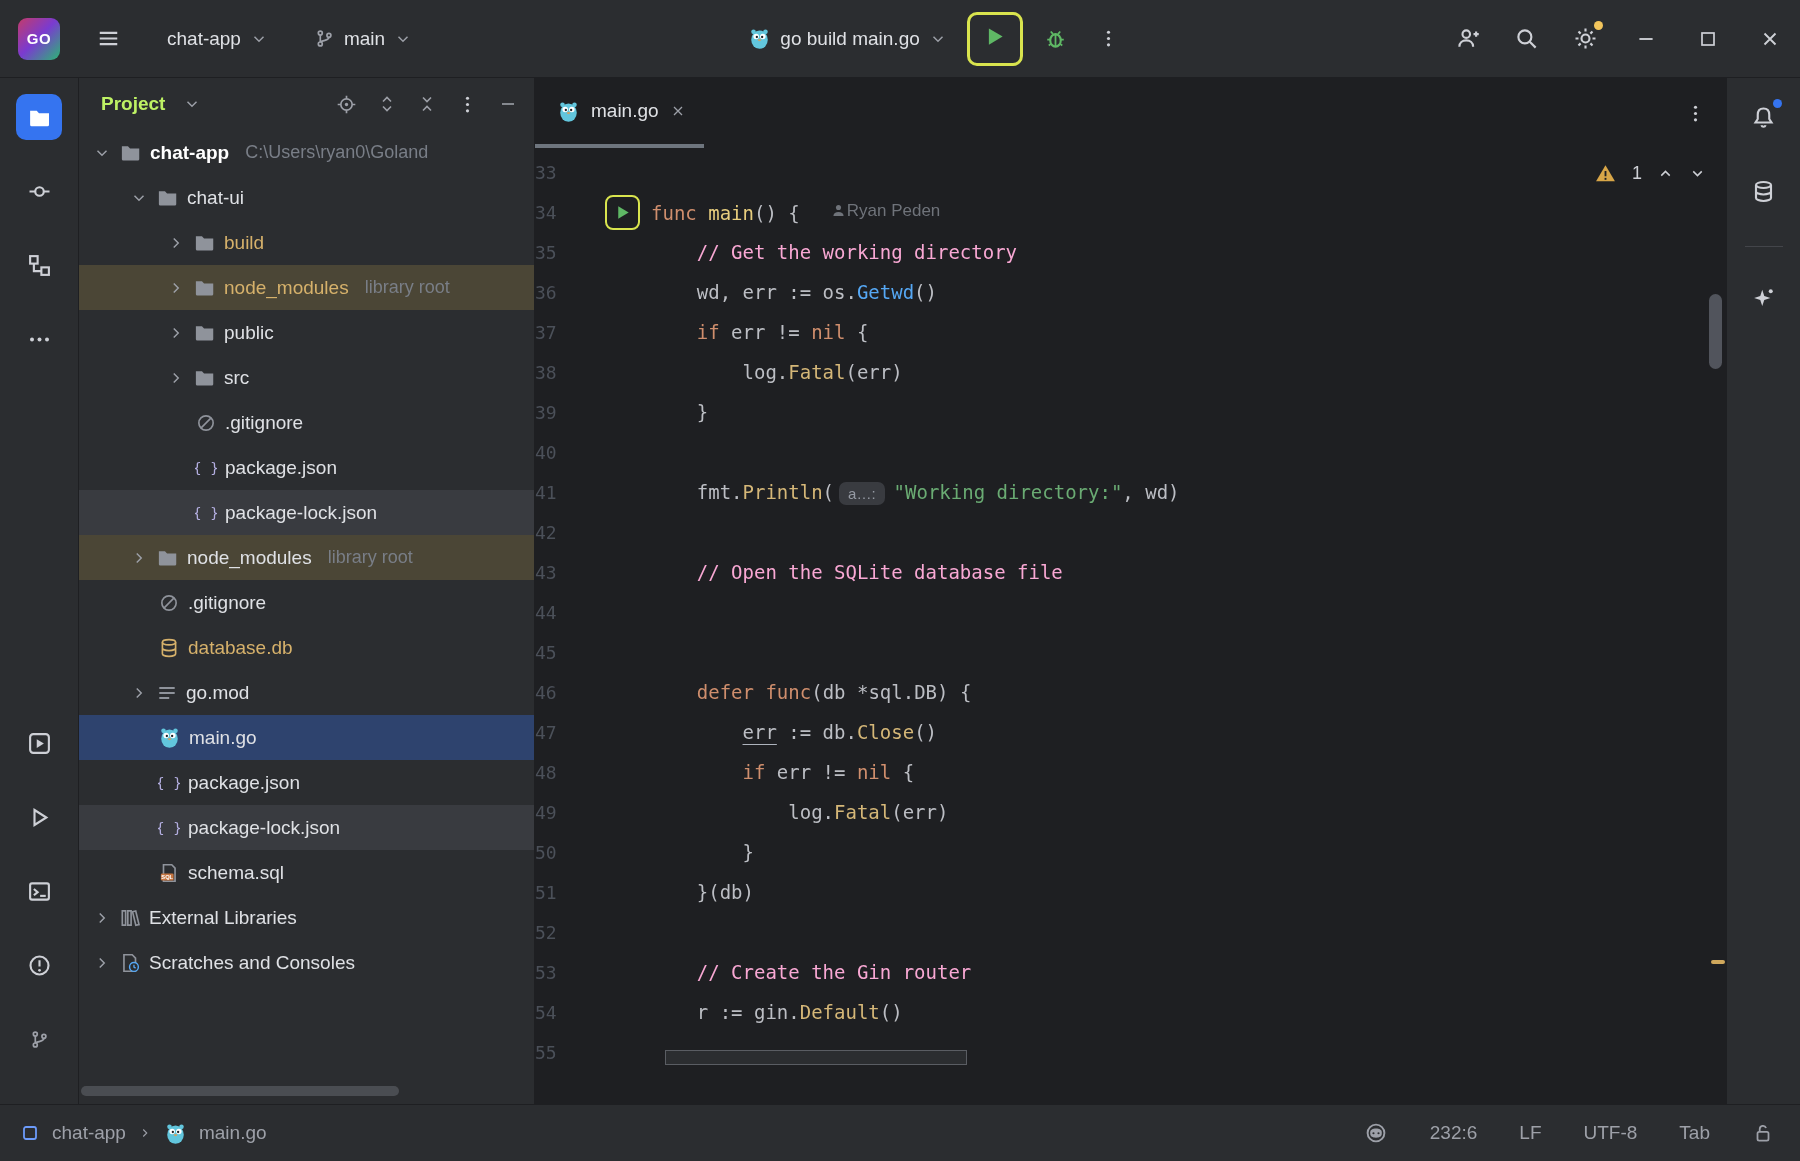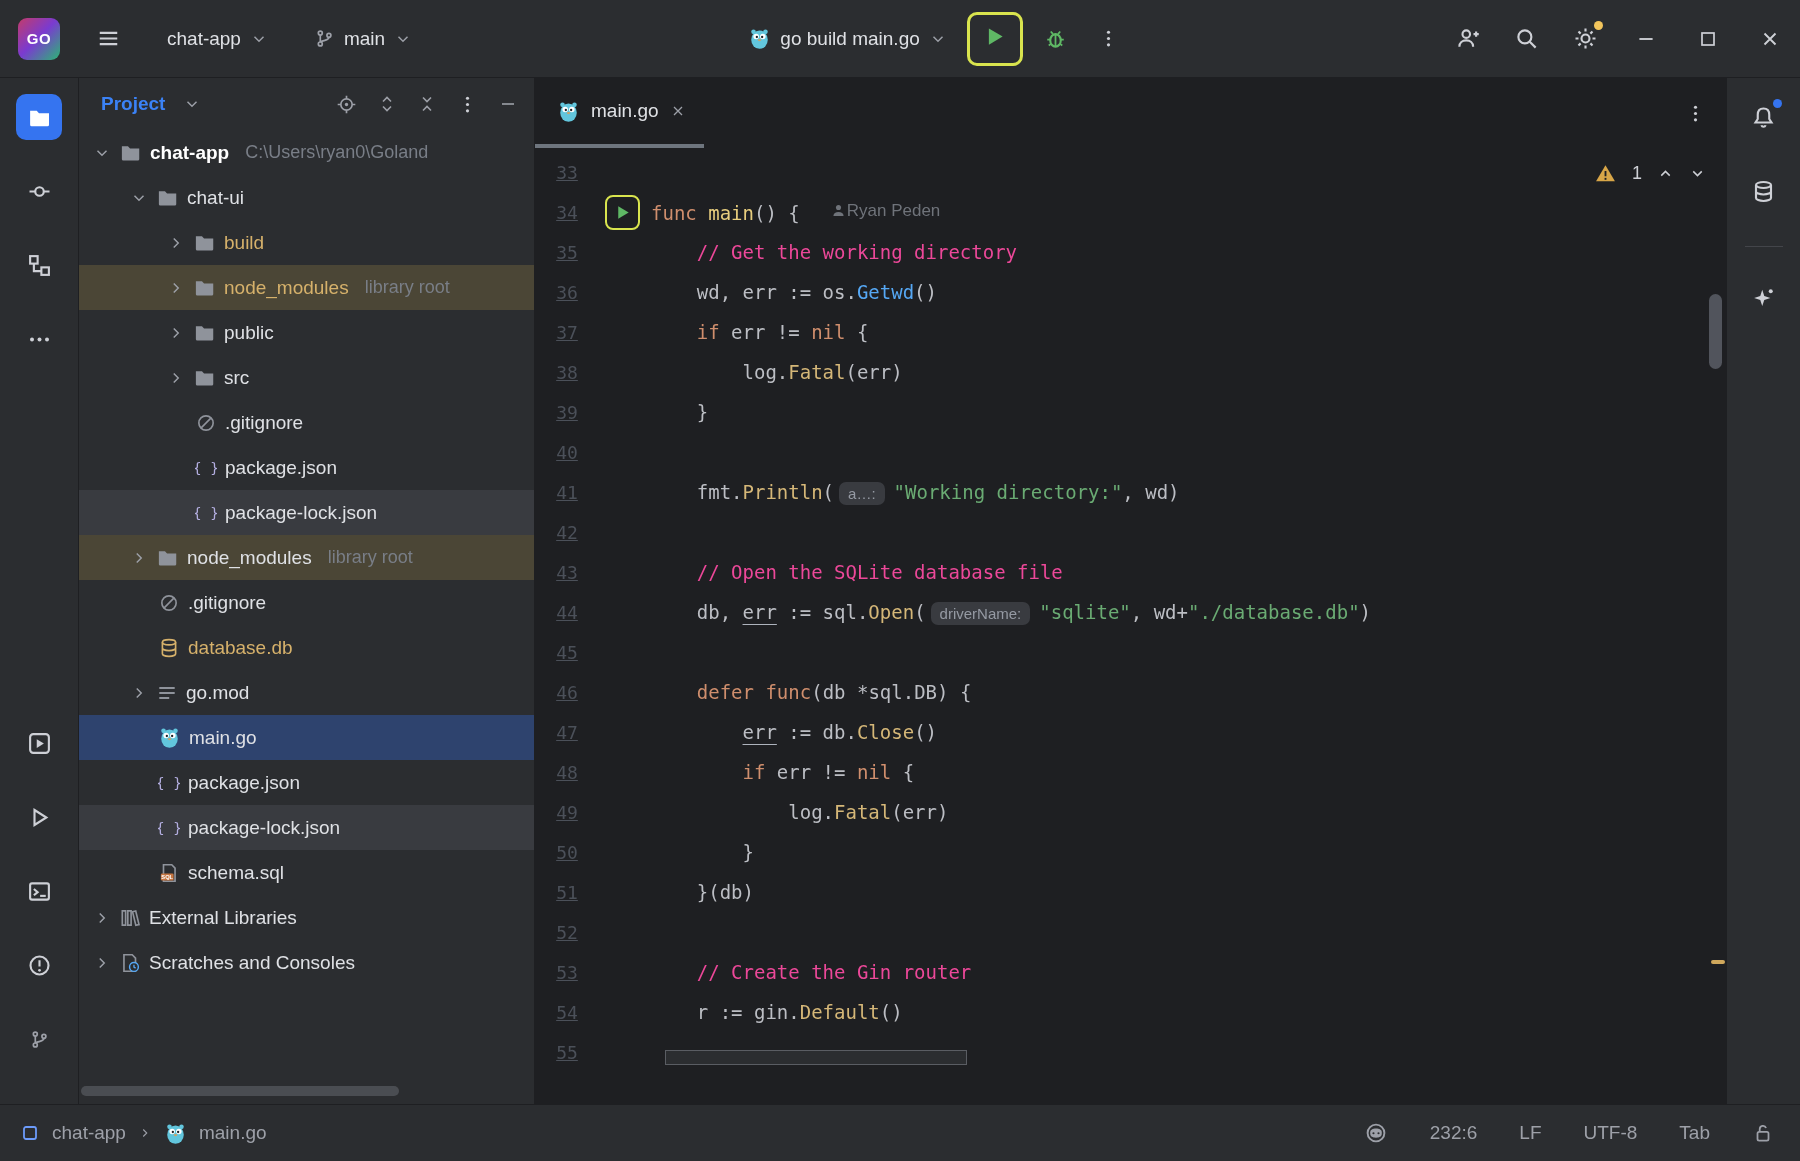--- a/index.html
+++ b/index.html
@@ -36,21 +36,21 @@
   .strip-btn{width:46px;height:46px;border-radius:10px;display:flex;align-items:center;justify-content:center;
              margin-bottom:28px;position:relative;}
   .strip-btn.active{background:#3574f0;}
   .strip-bottom{margin-top:auto;display:flex;flex-direction:column;align-items:center;}
   .strip-divider{width:38px;height:1px;background:#43454a;margin:4px 0 28px 0;}
 
   
   .project-panel{width:455px;background:#2b2d30;border-right:1px solid #1e1f22;flex:none;
                  display:flex;flex-direction:column;position:relative;overflow:hidden;}
   .panel-header{height:52px;display:flex;align-items:center;gap:8px;padding:0 16px 0 22px;flex:none;}
-  .panel-title{font-size:19px;font-weight:600;color:#3b82f6;display:flex;align-items:center;gap:18px;}
+  .panel-title{font-size:19px;font-weight:600;color:#bef264;display:flex;align-items:center;gap:18px;}
   .panel-icons{margin-left:auto;display:flex;align-items:center;gap:20px;}
   .tree{flex:1;overflow:hidden;}
   .tree-row{display:flex;align-items:center;height:45px;gap:8px;font-size:19px;color:#dfe1e5;
             white-space:nowrap;overflow:hidden;}
   .chev-sp{width:20px;flex:none;}
   .tree-label{overflow:hidden;text-overflow:clip;}
   .tree-suffix{color:#797e87;font-size:18px;margin-left:8px;}
   .gold{color:#d6b16b;}
   .bold{font-weight:bold;color:#ffffff;}
   .lib{background:#4b4636;}
@@ -61,27 +61,27 @@
 
   
   .editor-col{flex:1;display:flex;flex-direction:column;min-width:0;background:#1e1f22;}
   .tabbar{height:70px;display:flex;align-items:stretch;flex:none;}
   .tab{display:flex;align-items:center;gap:11px;padding:0 18px 0 22px;font-size:19px;color:#dfe1e5;
        border-bottom:4px solid #6e757e;}
   .tab-kebab{margin-left:auto;align-self:center;margin-right:20px;}
   .code-area{flex:1;position:relative;overflow:hidden;font-family:"DejaVu Sans Mono",monospace;
              font-size:19px;padding-top:4px;}
   .code-line{display:flex;align-items:center;height:40px;}
-  .lnum{width:64px;text-align:center;color:#4b5059;font-size:18px;flex:none;text-decoration:underline;}
+  .lnum{width:64px;text-align:left;color:#4b5059;font-size:18px;flex:none;}
   .gslot{width:46px;flex:none;display:flex;justify-content:center;align-items:center;}
   .lcontent{white-space:pre;padding-left:6px;}
   .gutter-run{width:31px;height:31px;border:2.5px solid #d9e44e;border-radius:8px;background:#1e1f22;
               display:flex;align-items:center;justify-content:center;}
   .pl{color:#bcbec4;} .kw{color:#cf8e6d;} .fn{color:#d5b778;} .fnb{color:#56a8f5;}
-  .str{color:#6aab73;} .com{color:#ec4899;}
+  .str{color:#6aab73;} .com{color:#f9a8d4;}
   .ul{text-decoration:underline;text-underline-offset:5px;text-decoration-color:#aeb3bd;}
   .hint{background:#393b40;color:#959aa3;border-radius:7px;padding:3px 9px;font-size:15px;
         font-family:"Liberation Sans",sans-serif;margin:0 9px 0 5px;}
   .annot{color:#6f737a;font-size:17px;margin-left:30px;display:inline-flex;align-items:center;gap:0;
          font-family:"Liberation Sans",sans-serif;}
   .warn-widget{position:absolute;top:14px;right:20px;display:flex;align-items:center;gap:15px;
                color:#ced0d6;font-family:"Liberation Sans",sans-serif;font-size:18px;}
   .scroll-thumb{position:absolute;right:4px;top:146px;width:13px;height:75px;border-radius:7px;
                 background:#5a5e66;opacity:.85;}
   .inspect-tick{position:absolute;right:1px;top:812px;width:14px;height:4px;background:#d0a85c;border-radius:2px;}
@@ -695,21 +695,20 @@
               <span class="lcontent"></span>
             </div>
             <div class="code-line">
               <span class="lnum">43</span>
               <span class="gslot"></span>
               <span class="lcontent"><span class="com">    // Open the SQLite database file</span></span>
             </div>
             <div class="code-line">
               <span class="lnum">44</span>
               <span class="gslot"></span>
-              <span class="lcontent"><span class="pl">    db, </span><span class="pl ul">err</span><span class="pl"> := sql.</span><span class="fn">Open</span><span class="pl">(</span><span class="hint">driverName:</span><span class="str">"sqlite"</span><span class="pl">, wd+</span><span class="str">"./database.db"</span><span class="pl">)</span></span>
             </div>
             <div class="code-line">
               <span class="lnum">45</span>
               <span class="gslot"></span>
               <span class="lcontent"></span>
             </div>
             <div class="code-line">
               <span class="lnum">46</span>
               <span class="gslot"></span>
               <span class="lcontent"><span class="pl">    </span><span class="kw">defer</span><span class="pl"> </span><span class="kw">func</span><span class="pl">(db *sql.DB) {</span></span>

